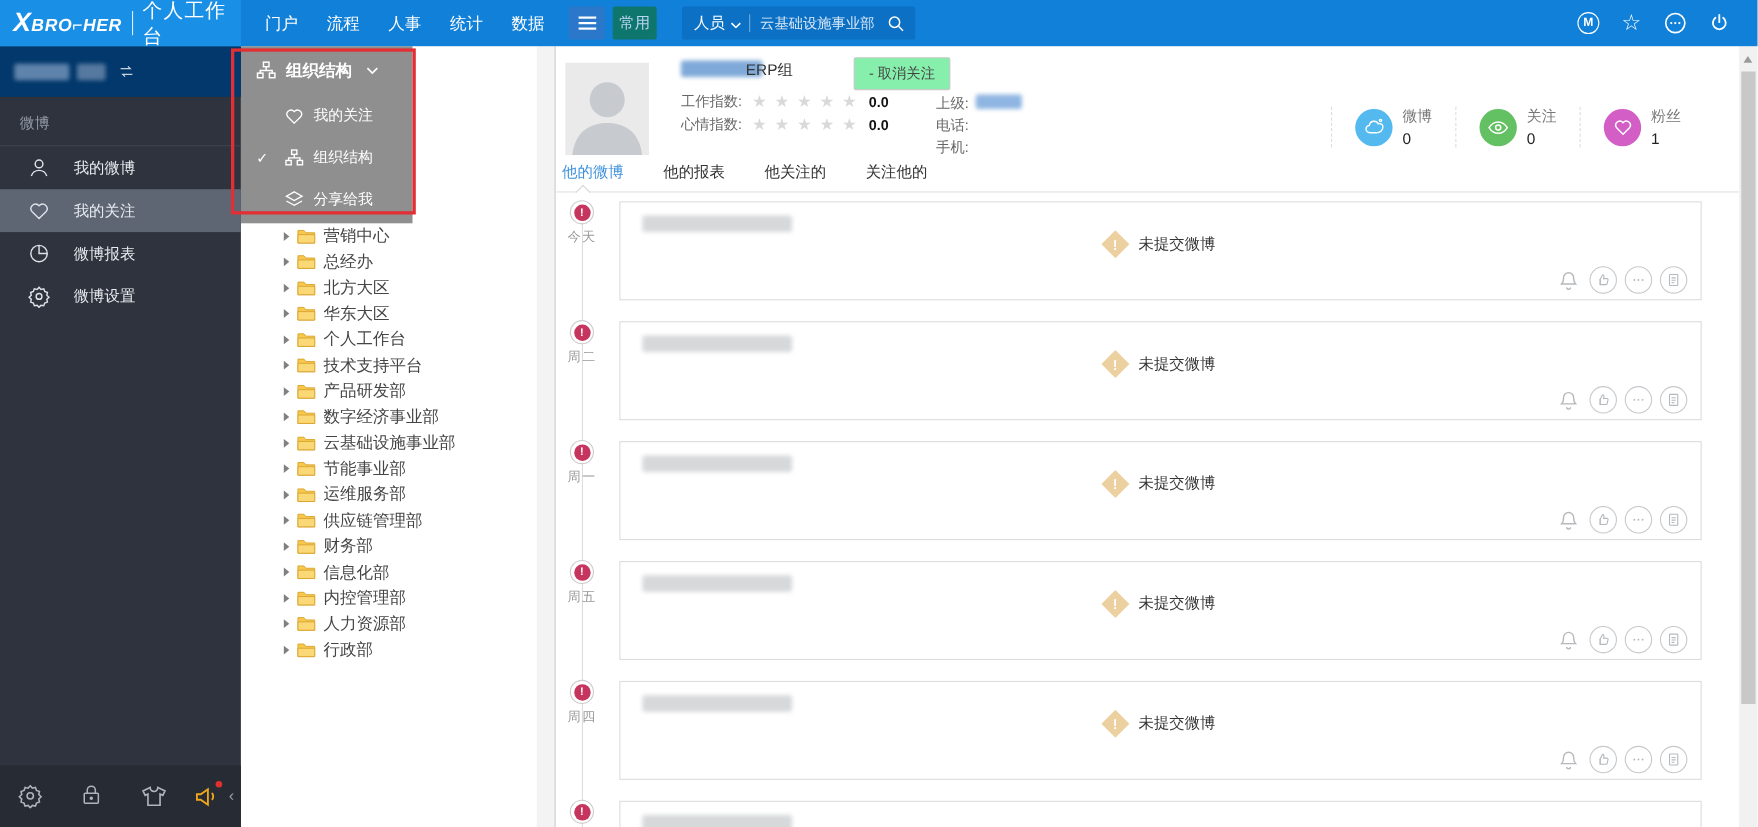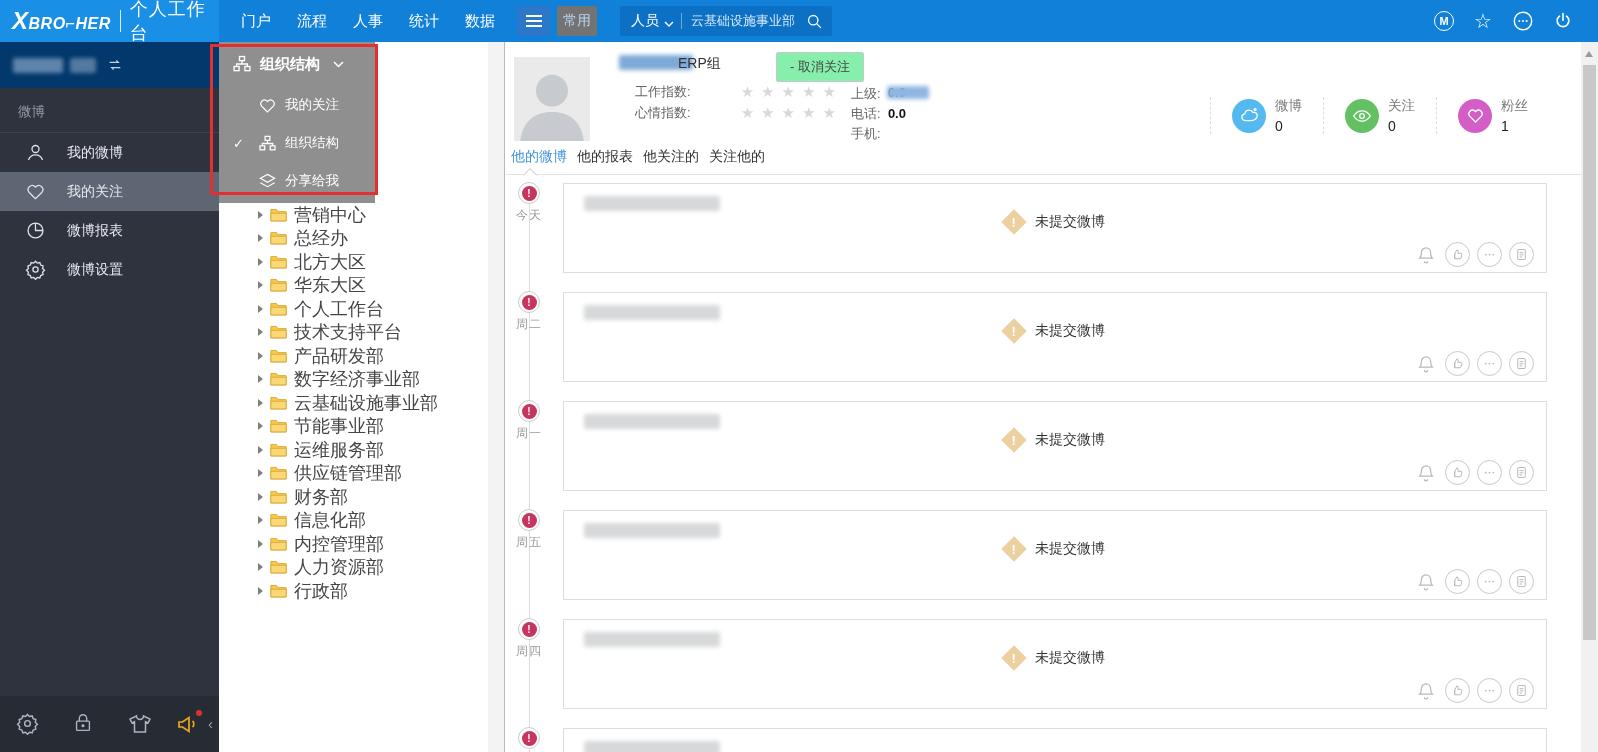--- a/index.html
+++ b/index.html
@@ -11,21 +11,21 @@
   .logo-zone { position:absolute; left:0; top:0; width:219px; height:42px; background:#1a8fe6; display:flex; align-items:center; padding-left:12px; color:#fff; }
   .logo { font-style:italic; font-weight:bold; letter-spacing:.5px; display:flex; align-items:baseline; }
   .logo-x { font-size:24px; }
   .logo-rest { font-size:16px; }
   .logo-sep { width:1px; height:22px; background:rgba(255,255,255,.85); margin:0 9px; }
   .ws-title { font-size:18px; color:#fff; font-weight:400; letter-spacing:1px; }
   .top-nav { position:absolute; left:241px; top:0; height:42px; display:flex; align-items:center; gap:26px; }
   .top-nav .nav-item { color:#fff; font-size:15px; cursor:pointer; white-space:nowrap; }
   .burger-btn { position:absolute; left:517px; top:6px; width:33px; height:30px; background:#2b78cb; border-radius:2px; display:flex; flex-direction:column; justify-content:center; align-items:center; gap:3px; }
   .burger-btn i { width:16px; height:2px; background:#fff; display:block; }
-  .quick-btn { position:absolute; left:557px; top:6px; min-width:40px; height:30px; background:#737373; border-radius:2px; color:#bad5f1; font-size:14px; display:flex; align-items:center; justify-content:center; padding:0 6px; }
+  .quick-btn { position:absolute; left:557px; top:6px; min-width:40px; height:30px; background:#0f766e; border-radius:2px; color:#bad5f1; font-size:14px; display:flex; align-items:center; justify-content:center; padding:0 6px; }
   .search-box { position:absolute; left:620px; top:6px; width:212px; height:30px; background:#0c70c5; border-radius:2px; display:flex; align-items:center; color:#fff; }
   .search-cat { font-size:14px; padding-left:11px; }
   .search-chev { margin:2px 7px 0 5px; }
   .search-div { width:1px; height:16px; background:rgba(255,255,255,.4); }
   .search-ph { flex:1; font-size:13px; color:#d8e8f8; padding-left:9px; }
   .search-ic { padding-right:9px; display:flex; }
   .top-icons { position:absolute; right:24px; top:0; height:42px; display:flex; align-items:center; gap:18px; }
   .tico { color:#fff; display:flex; align-items:center; justify-content:center; width:22px; height:22px; }
   .m-circle { border:1.6px solid #fff; border-radius:50%; width:20px; height:20px; font-size:11px; font-weight:bold; }
   .star-g { font-size:20px; line-height:20px; }
@@ -47,52 +47,52 @@
   .f-dot { position:absolute; width:6px; height:6px; border-radius:50%; background:#e03030; right:-2px; top:-2px; }
   .f-collapse { position:absolute; right:6px; top:19px; color:#9aa1ab; font-size:15px; }
 
   
   .tree-panel { position:absolute; left:219px; top:42px; bottom:0; width:286px; background:#fff; border-right:1px solid #b9b9b9; z-index:10; }
   .tree-track { position:absolute; right:0; top:0; bottom:0; width:16px; background:#f3f3f3; }
   .tree-list { margin-top:161px; }
   .tree-item { height:23.5px; display:flex; align-items:center; padding-left:39px; cursor:pointer; }
   .caret { width:0; height:0; border-left:5px solid #808080; border-top:4px solid transparent; border-bottom:4px solid transparent; margin-right:7px; }
   .folder { width:17px; height:14px; margin-right:7px; display:flex; }
-  .tree-label { font-size:18px; color:#454545; }
+  .tree-label { font-size:15px; color:#454545; }
 
   
   .dropdown { position:absolute; left:0; top:0; width:156px; height:161px; background:rgba(118,118,118,.82); z-index:12; color:#fff; }
   .dd-head { height:44px; display:flex; align-items:center; padding-left:13px; }
   .dd-head .icon { width:20px; height:20px; display:flex; margin-right:8px; }
   .dd-title { font-size:15px; font-weight:bold; }
   .dd-chev { margin-left:13px; display:flex; }
   .dd-item { height:38px; display:flex; align-items:center; cursor:pointer; position:relative; }
   .dd-check { position:absolute; left:14px; font-size:13px; }
   .dd-item .icon { width:19px; height:19px; display:flex; margin-left:39px; margin-right:8px; }
   .dd-label { font-size:13.5px; }
   .red-box { position:absolute; left:210px; top:44px; width:168px; height:151px; border:3px solid #e22f33; z-index:40; pointer-events:none; }
 
   
   .main { position:absolute; left:506px; top:42px; right:17px; bottom:0; background:#fff; }
   .avatar { position:absolute; left:8px; top:15px; width:76px; height:84px; background:#eaeaea; overflow:hidden; }
   .p-nameblur { position:absolute; left:113px; top:13px; width:74px; height:15px; background:#7fa9d8; border-radius:2px; filter:blur(2px); }
   .p-group { position:absolute; left:172px; top:13px; font-size:14px; color:#333; }
   .unfollow-btn { position:absolute; left:270px; top:10px; border:1px solid #c9c9c9; background:#86efac; font-size:13px; color:#444; padding:5px 13px; border-radius:2px; cursor:pointer; }
-  .idx-row { position:absolute; left:129px; font-size:13px; color:#666; display:flex; align-items:center;gap:41px; }
+  .idx-row { position:absolute; left:113px; font-size:13px; color:#666; display:flex; align-items:center; }
   .stars { color:#d9d9d9; font-size:15px; letter-spacing:7px; margin-left:9px; }
   .idx-val { font-weight:bold; color:#111; margin-left:4px; font-size:13px; }
   .c-label { position:absolute; font-size:13px; color:#666; }
   .sup-blur { position:absolute; left:381px; top:44px; width:42px; height:13px; background:#8fb5e2; border-radius:2px; filter:blur(2px); }
   .stats { position:absolute; right:32px; top:55px; display:flex; }
   .stat { display:flex; align-items:center; padding:0 21px; border-left:1px dashed #ddd; }
   .stat:first-child { border-left:1px dashed #ddd; }
   .stat-circle { width:34px; height:34px; border-radius:50%; display:flex; align-items:center; justify-content:center; margin-right:9px; }
   .stat-label { font-size:13.5px; color:#777; }
   .stat-value { font-size:14px; color:#222; margin-top:3px; }
-  .tabs { position:absolute; left:0; right:0; top:106px; height:27px; border-bottom:1px solid #e2e2e2; display:flex; gap:10px; padding-left:5px; }
+  .tabs { position:absolute; left:0; right:0; top:106px; height:27px; border-bottom:1px solid #e2e2e2; display:flex; gap:36px; padding-left:5px; }
   .tab { font-size:14px; color:#333; cursor:pointer; }
   .tab.active { color:#3f92dd; }
   .tab-caret { position:absolute; left:19px; bottom:-6px; width:10px; height:10px; background:#fff; border-left:1px solid #d5d5d5; border-top:1px solid #d5d5d5; transform:rotate(45deg); }
 
   .tl-line { position:absolute; left:23px; top:158px; bottom:0; width:1px; background:#ddd; }
   .tl-group { position:absolute; width:46px; text-align:center; }
   .tl-ring { width:22px; height:22px; border-radius:50%; border:1px solid #ccc; background:#fff; margin:0 auto; display:flex; align-items:center; justify-content:center; }
   .tl-dot { width:15px; height:15px; border-radius:50%; background:#c5355e; color:#fff; font-size:10px; font-weight:bold; display:flex; align-items:center; justify-content:center; }
   .tl-day { margin-top:3px; font-size:12px; color:#999; letter-spacing:1px; }
 

